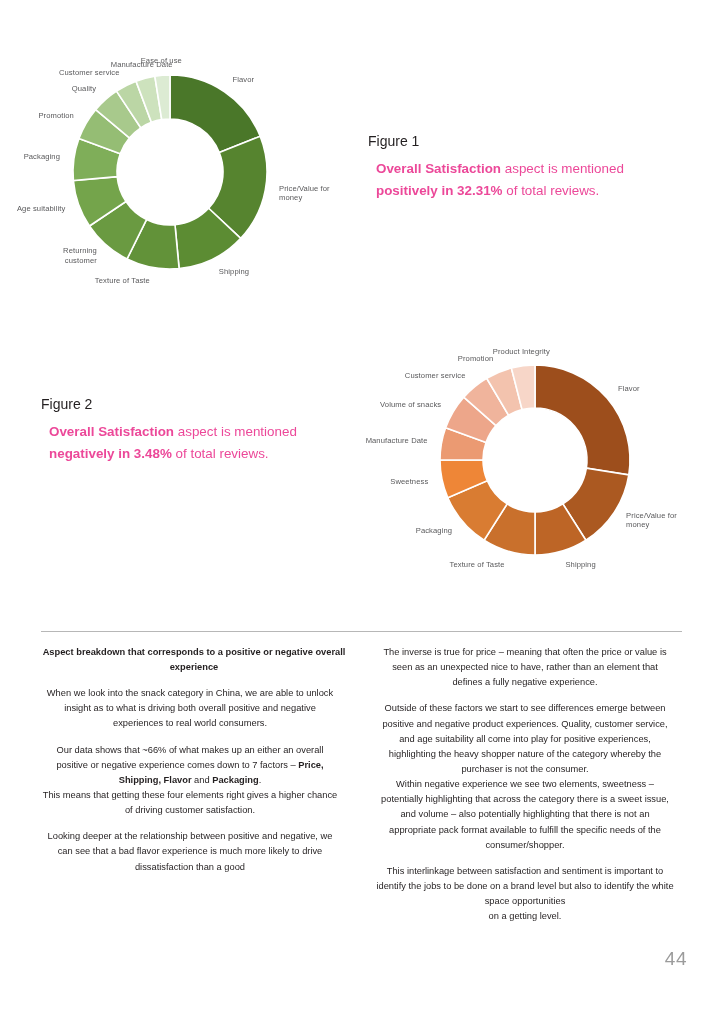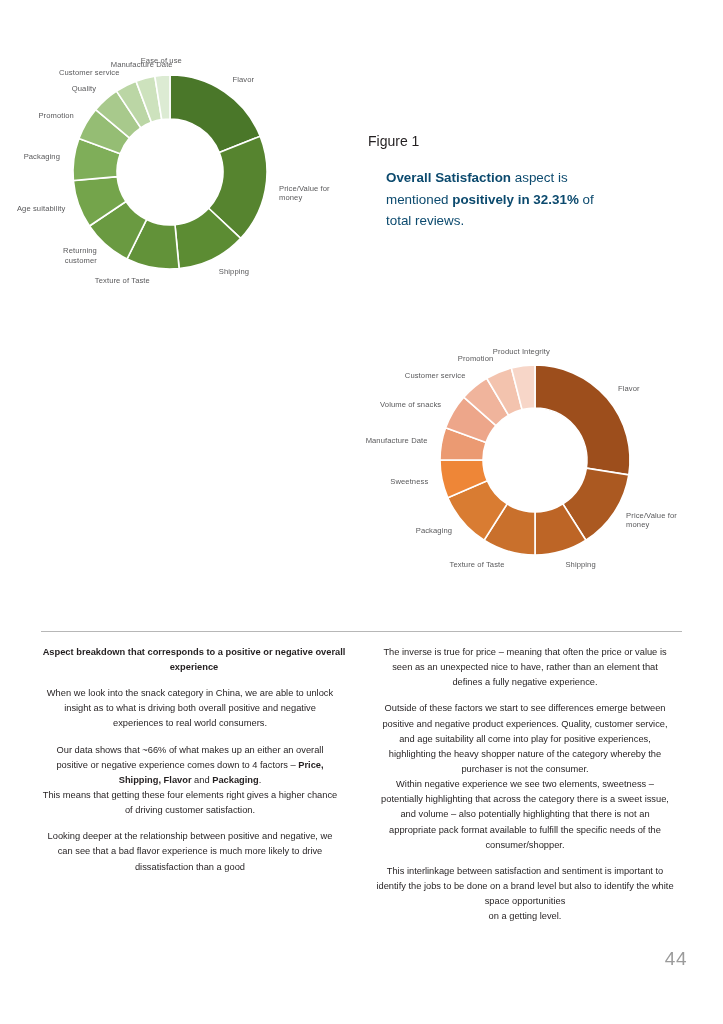--- a/index.html
+++ b/index.html
@@ -41,22 +41,22 @@
   .figure-callout { position: absolute; }
   .figure-caption {
     font-size: 14px;
     color: #231f20;
     margin: 0 0 9px 0;
     font-weight: normal;
   }
   .figure-statement {
     font-size: 13.4px;
     line-height: 1.62;
-    color: #0c4a6e;
-    margin: 18px;
+    color: #ec4899;
+    margin: 8px;
     font-weight: normal;
   }
   .figure-statement b { font-weight: bold; }
 
   #figure1-callout { left: 368px; top: 133px; width: 265px; }
   #figure2-callout { left: 41px; top: 396px; width: 265px; }
 
   
   #section-divider {
     position: absolute;
@@ -171,29 +171,33 @@
           <text class="slice-label" x="90.3" y="162.1" text-anchor="end" dominant-baseline="middle"><tspan x="90.3" dy="0">Sweetness</tspan></text>
           <text class="slice-label" x="89.6" y="121.3" text-anchor="end" dominant-baseline="middle"><tspan x="89.6" dy="0">Manufacture Date</tspan></text>
           <text class="slice-label" x="103.2" y="84.5" text-anchor="end" dominant-baseline="middle"><tspan x="103.2" dy="0">Volume of snacks</tspan></text>
           <text class="slice-label" x="127.5" y="56.0" text-anchor="end" dominant-baseline="middle"><tspan x="127.5" dy="0">Customer service</tspan></text>
           <text class="slice-label" x="155.3" y="39.3" text-anchor="end" dominant-baseline="middle"><tspan x="155.3" dy="0">Promotion</tspan></text>
           <text class="slice-label" x="183.3" y="31.9" text-anchor="middle" dominant-baseline="middle"><tspan x="183.3" dy="0">Product Integrity</tspan></text>
         </g>
       </svg>
   </div>
 
+  <div class="figure-callout" id="figure2-callout">
+    <p class="figure-caption">Figure 2</p>
+    <p class="figure-statement" id="figure2-statement"><b>Overall Satisfaction</b><span> aspect is mentioned </span><b>negatively in 3.48%</b><span> of total reviews.</span></p>
+  </div>
 
   <div id="section-divider"></div>
 
   <div id="body-columns">
     <div class="text-column" id="left-column">
       <p class="col-heading">Aspect breakdown that corresponds to a positive or negative overall experience</p>
       <div id="left-column-paras">
           <p class="col-para"><span>When we look into the snack category in China, we are able to unlock insight as to what is driving both overall positive and negative experiences to real world consumers.</span></p>
-          <p class="col-para"><span>Our data shows that ~66% of what makes up an either an overall positive or negative experience comes down to 4 factors – </span><b>Price, Shipping, Flavor</b><span> and </span><b>Packaging</b><span>.</span><br><span>This means that getting these four elements right gives a higher chance of driving customer satisfaction.</span></p>
+          <p class="col-para"><span>Our data shows that ~66% of what makes up an either an overall positive or negative experience comes down to 7 factors – </span><b>Price, Shipping, Flavor</b><span> and </span><b>Packaging</b><span>.</span><br><span>This means that getting these four elements right gives a higher chance of driving customer satisfaction.</span></p>
           <p class="col-para"><span>Looking deeper at the relationship between positive and negative, we can see that a bad flavor experience is much more likely to drive dissatisfaction than a good</span><br></p>
         </div>
     </div>
     <div class="text-column" id="right-column">
       <div id="right-column-paras">
           <p class="col-para"><span>The inverse is true for price – meaning that often the price or value is seen as an unexpected nice to have, rather than an element that defines a fully negative experience.</span></p>
           <p class="col-para"><span>Outside of these factors we start to see differences emerge between positive and negative product experiences. Quality, customer service, and age suitability all come into play for positive experiences, highlighting the heavy shopper nature of the category whereby the purchaser is not the consumer.</span><br><span>Within negative experience we see two elements, sweetness – potentially highlighting that across the category there is a sweet issue, and volume – also potentially highlighting that there is not an appropriate pack format available to fulfill the specific needs of the consumer/shopper.</span></p>
           <p class="col-para"><span>This interlinkage between satisfaction and sentiment is important to identify the jobs to be done on a brand level but also to identify the white space opportunities</span><br><span>on a getting level.</span></p>
         </div>
     </div>

